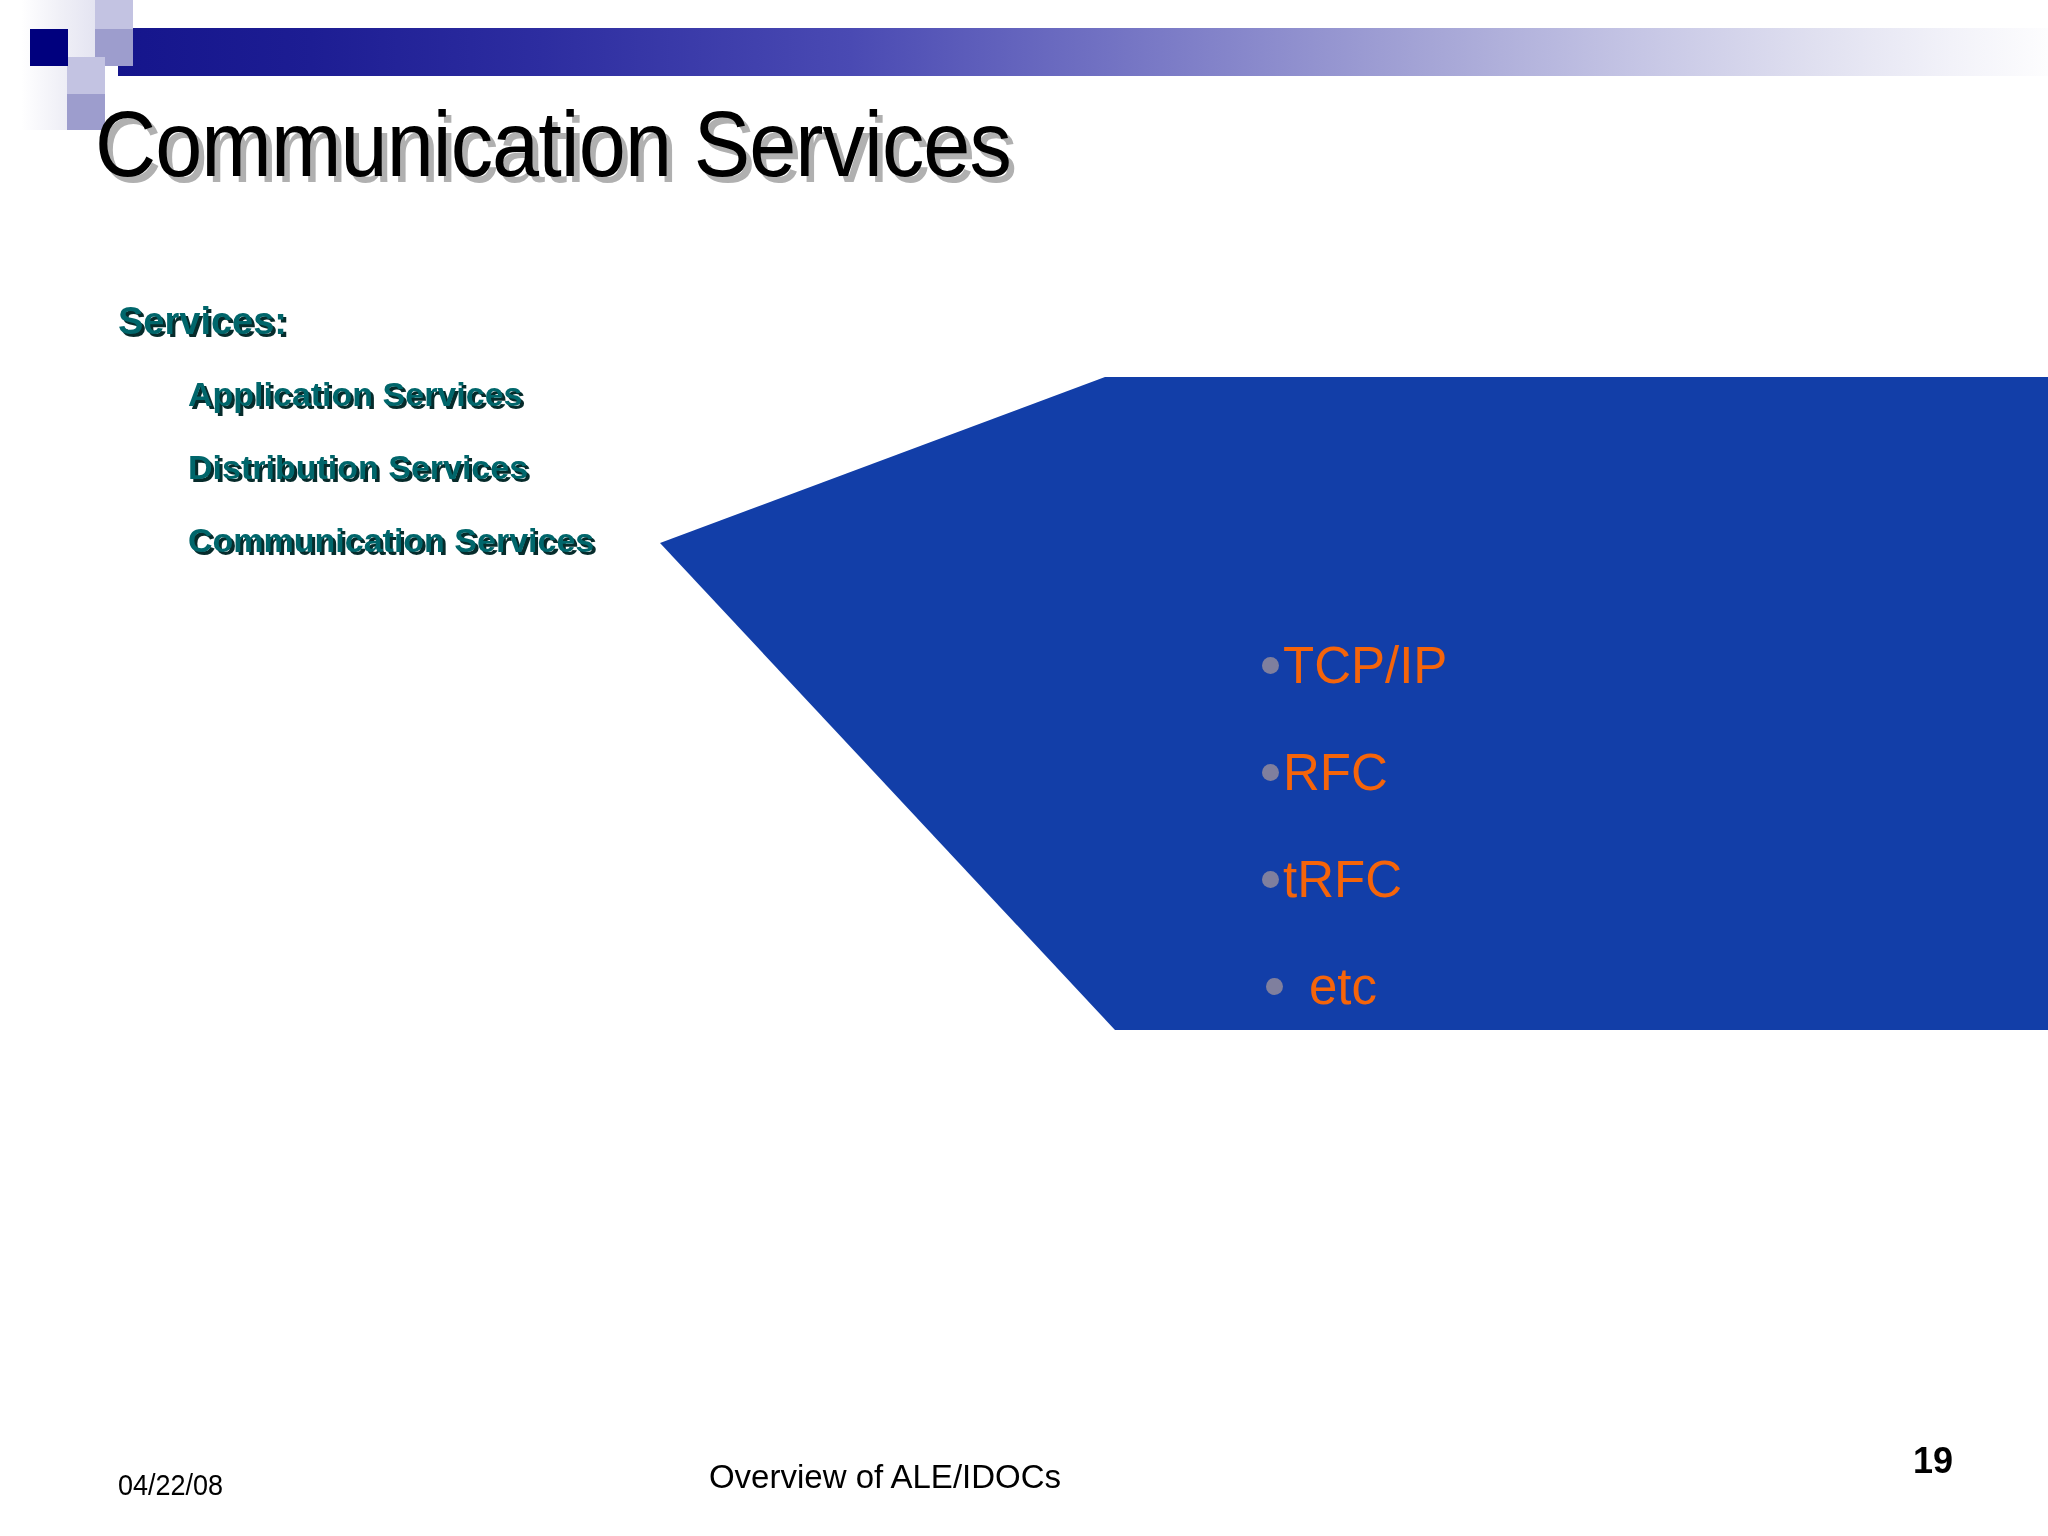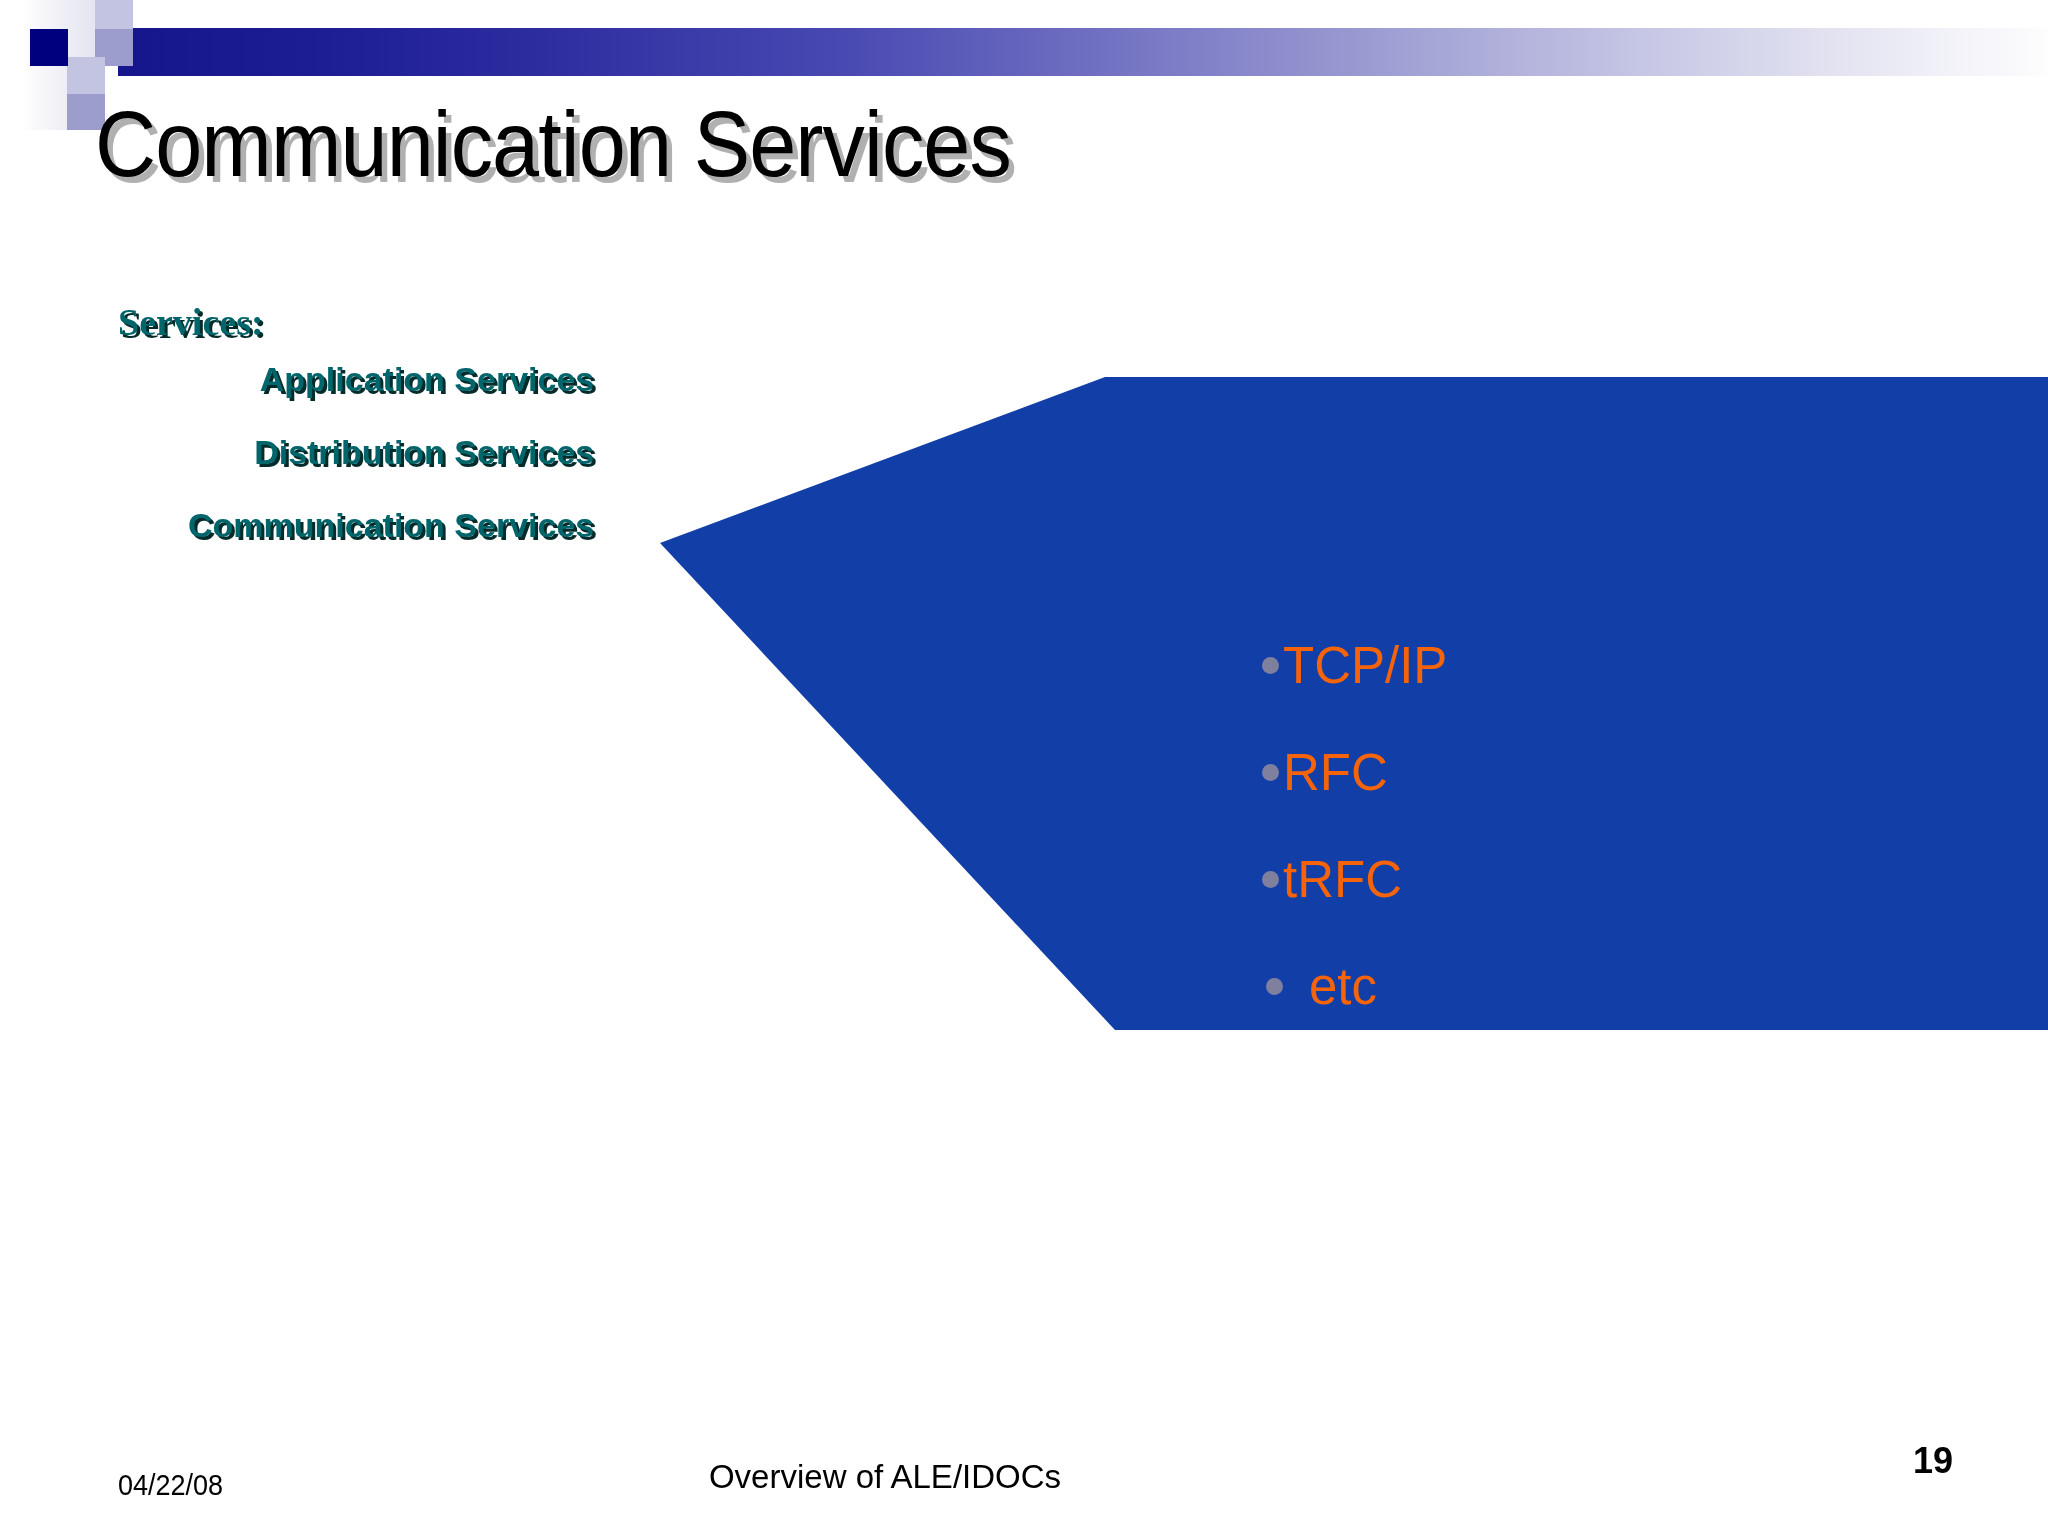--- a/index.html
+++ b/index.html
@@ -105,33 +105,31 @@
   #services-block {
     position: absolute;
     left: 118px;
     top: 300px;
   }
   #services-heading {
     font-size: 38px;
     font-weight: bold;
     color: #00666b;
     text-shadow: 3px 3px 0 #062b2b;
-    margin-bottom: 16px;
-    white-space: nowrap;
-    font-family: Liberation Serif, serif;
+    margin-bottom: 32px;
+    white-space: nowrap;
   }
   .service-item {
     font-size: 34px;
     font-weight: bold;
     color: #00666b;
     text-shadow: 3px 3px 0 #062b2b;
     margin-left: 70px;
     margin-bottom: 34px;
     white-space: nowrap;
-    text-align: right;
   }
 
   
   #callout-shape {
     position: absolute;
     left: 660px;
     top: 370px;
     width: 1390px;
     height: 660px;
   }

